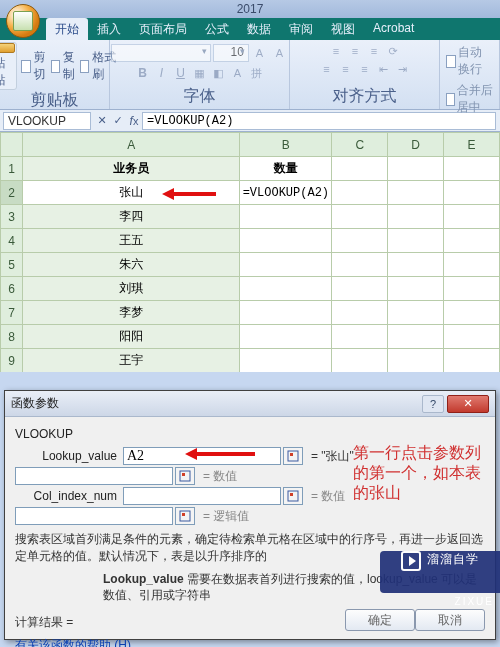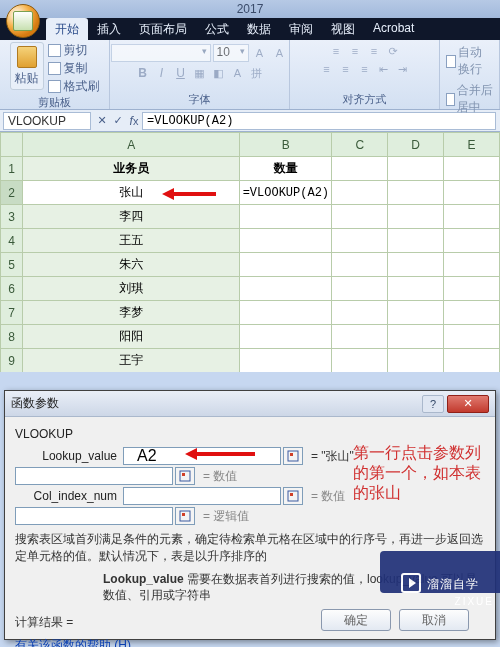--- a/index.html
+++ b/index.html
@@ -1,30 +1,30 @@
 <!DOCTYPE html>
 <html><head>
 <meta charset="utf-8">
 <style>
   *{box-sizing:border-box;margin:0;padding:0;font-family:"Microsoft YaHei",SimSun,Arial,sans-serif;font-size:12px}
   body{background:#c6d7f0;width:500px;height:647px;overflow:hidden;position:relative}
   .titlebar{height:18px;background:linear-gradient(#b6c9e5,#a2b9db);display:flex;align-items:center;justify-content:center;color:#3a4b6a}
-  .orb-row{height:22px;background:#0f172a;display:flex;align-items:flex-start}
+  .orb-row{height:22px;background:#0f766e;display:flex;align-items:flex-start}
   .orb{width:34px;height:34px;border-radius:50%;background:radial-gradient(circle at 30% 30%,#fff,#f6b24a 40%,#d67a10 70%);border:1px solid #8a5a10;position:absolute;left:6px;top:4px;z-index:5}
   .orb:after{content:"";position:absolute;inset:6px;border-radius:2px;background:linear-gradient(#fff,#c7e0b0);border:1px solid #7aa050}
   .tabs{display:flex;margin-left:46px;height:22px}
   .tab{padding:3px 9px;color:#e7effb;cursor:pointer}
   .tab.active{background:#e7eef9;color:#2a4b8a;border-radius:3px 3px 0 0}
   .ribbon{height:70px;background:linear-gradient(#eaf0fa,#d3e0f2);border-bottom:1px solid #9db1cf;display:flex}
   .grp{border-right:1px solid #b8c7de;padding:2px 6px;display:flex;flex-direction:column;justify-content:space-between;align-items:center;position:relative}
-  .grp-lbl{color:#4a608a;font-size:11px;margin-top:auto}
+  .grp-lbl{color:#4a608a;font-size:16px;margin-top:auto}
   .clip{display:flex}
   .paste{width:34px;height:48px;border:1px solid #c2cfde;border-radius:3px;background:#e8eff9;display:flex;flex-direction:column;align-items:center;justify-content:center;font-size:11px;color:#4a608a}
   .paste .ic{width:20px;height:22px;background:linear-gradient(#f5d27a,#e0a030);border:1px solid #b07a20;border-radius:2px;margin-bottom:2px}
-  .mini-col{margin-left:4px;display:flex;flex-direction:column;gap:1px;font-size:11px;color:#4a608a}
+  .mini-col{margin-left:4px;display:flex;flex-direction:row;gap:1px;font-size:11px;color:#4a608a}
   .mini-col span{display:flex;align-items:center;gap:3px}
   .mini-ic{width:13px;height:13px;border:1px solid #8aa0c0;background:#fff;display:inline-block}
   .font-grp{width:180px}
   .font-row1{display:flex;gap:2px;align-items:center;margin:2px 0}
   .combo{height:18px;border:1px solid #a9bcd6;background:#fff;position:relative}
   .combo.d{opacity:.55}
   .combo:after{content:"▾";position:absolute;right:3px;top:1px;color:#5a6f93;font-size:9px}
   .btnrow{display:flex;gap:1px}
   .rb{width:18px;height:18px;border:1px solid transparent;display:flex;align-items:center;justify-content:center;color:#4a608a;font-size:11px}
   .rb.d{opacity:.45}
@@ -55,34 +55,34 @@
   
   .dlg{position:absolute;left:4px;top:390px;width:492px;height:250px;background:#f0f0f0;border:1px solid #404040;box-shadow:2px 2px 6px rgba(0,0,0,.4)}
   .dlg-title{height:26px;background:linear-gradient(#e9eef7,#cdd7e7);display:flex;align-items:center;padding:0 6px;color:#222;border-bottom:1px solid #aab8cc}
   .dlg-title .sp{flex:1}
   .dlg-x{width:42px;height:18px;background:linear-gradient(#e07a70,#c23a2e);border:1px solid #902018;border-radius:2px;color:#fff;display:flex;align-items:center;justify-content:center;font-size:11px}
   .dlg-q{width:22px;height:18px;background:#dfe6f2;border:1px solid #aab8cc;border-radius:2px;color:#344868;display:flex;align-items:center;justify-content:center;margin-right:3px;font-size:11px}
   .dlg-body{padding:6px 10px;color:#333}
   .dlg-fn{font-size:12px;margin:4px 0 6px;color:#222}
   .param-row{display:flex;align-items:center;margin:2px 0;font-size:12px}
   .param-lbl{width:102px;text-align:right;margin-right:6px;color:#222}
-  .param-in{width:158px;height:18px;border:1px solid #7f9db9;background:#fff;padding:0 13px;font-family:Liberation Sans, sans-serif;font-size:16px}
+  .param-in{width:158px;height:18px;border:1px solid #7f9db9;background:#fff;padding:0 3px;font-family:Liberation Serif, serif;font-size:14px}
   .ref-btn{width:20px;height:18px;border:1px solid #7f9db9;background:#f4f4f4;margin-left:2px;display:flex;align-items:center;justify-content:center}
   .ref-btn svg{width:12px;height:12px}
   .res{margin-left:8px;color:#333;white-space:nowrap}
   .res.gray{color:#888}
   .note{color:#d03030;font-size:16px;position:absolute;left:348px;top:52px;width:138px;line-height:1.25}
   .arrow2{position:absolute;left:190px;top:57px;pointer-events:none}
   .desc{font-size:12px;color:#333;margin-top:6px;line-height:1.4}
   .desc-sub{margin:6px 0 0 88px;font-size:12px;color:#333;line-height:1.4}
   .calc{margin-top:10px;font-size:12px}
   .help{color:#0a3fb0;text-decoration:underline;font-size:12px;margin-top:6px;display:inline-block}
-  .dlg-btns{position:absolute;right:26px;bottom:8px;display:flex;gap:8px}
+  .dlg-btns{position:absolute;right:10px;bottom:8px;display:flex;}
   .dlg-btn{width:70px;height:22px;border:1px solid #8a98ae;background:linear-gradient(#fdfdfd,#e3e9f2);border-radius:3px;color:#666}
-  .watermark{position:absolute;right:0;bottom:54px;width:120px;height:42px;background:#203078;border-radius:4px 0 0 4px;display:flex;align-items:flex-end;justify-content:center;color:#fff;font-size:14px;letter-spacing:1px;opacity:.92}
+  .watermark{position:absolute;right:0;bottom:54px;width:120px;height:42px;background:#203078;border-radius:4px 0 0 4px;display:flex;align-items:flex-start;justify-content:center;color:#fff;font-size:14px;letter-spacing:1px;opacity:.92}
   .watermark .play{width:20px;height:20px;border:2px solid #fff;border-radius:3px;margin-right:6px;display:flex;align-items:center;justify-content:center}
   .watermark .play:before{content:"";border-left:7px solid #fff;border-top:5px solid transparent;border-bottom:5px solid transparent;margin-left:2px}
   .wm-sub{position:absolute;right:6px;bottom:40px;font-size:10px;color:#fff;letter-spacing:2px}
 </style>
 </head>
 <body>
 
 <div class="titlebar">
   <span>2017</span>
 </div>
@@ -122,21 +122,21 @@
             <span>格式刷</span>
           </span>
       </div>
     </div>
     <div class="grp-lbl">剪贴板</div>
   </div>
 
   <div class="grp font-grp">
     <div class="font-row1">
       <div class="combo d" style="width:100px"></div>
-      <div class="combo d" style="width:36px;padding-left:3px">10</div>
+      <div class="combo d" style="width:36px;padding-left:17px">10</div>
       <div class="rb d">A</div>
       <div class="rb d">A</div>
     </div>
     <div class="btnrow">
       <div class="rb d">
           <b>B</b>
         </div>
       <div class="rb d">
           <i>I</i>
         </div>

